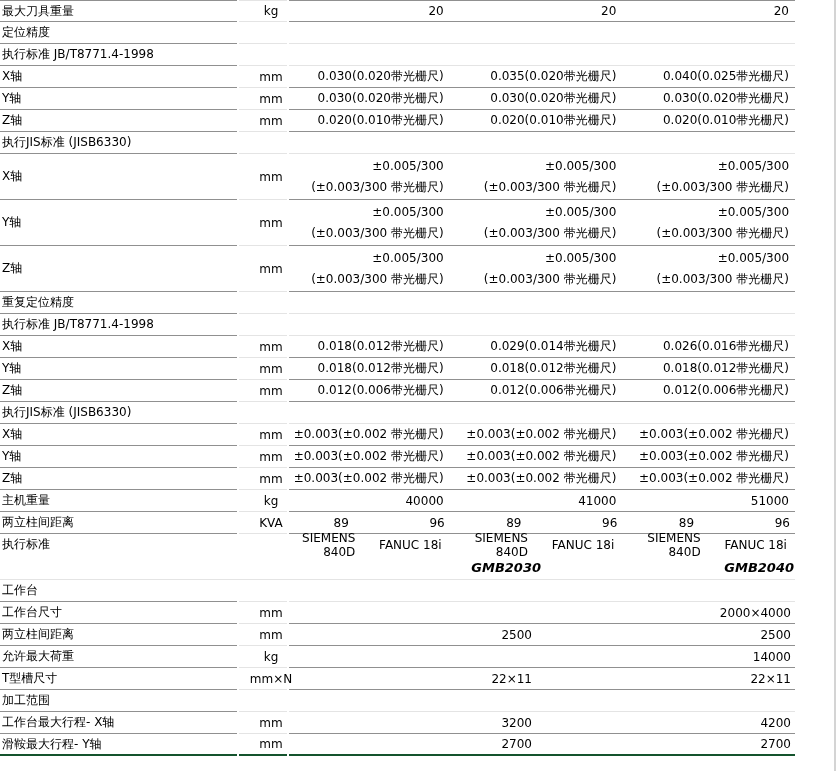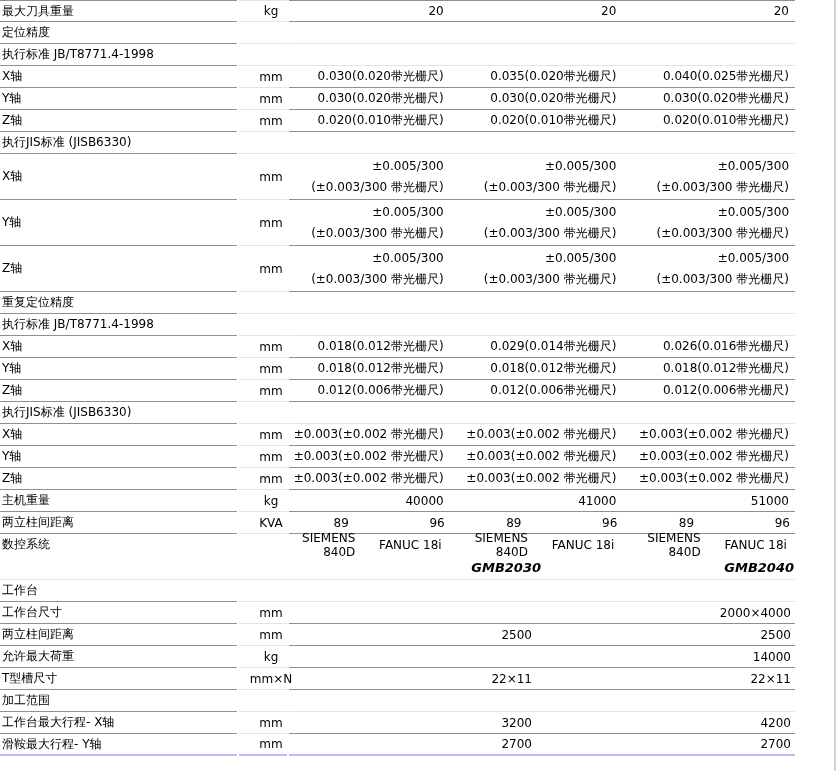--- a/index.html
+++ b/index.html
@@ -20,21 +20,21 @@
   .vcell .ln { line-height:21px; }
   .pr24 { padding-right:24px; }
   .pr8  { padding-right:8px; }
   .pr5  { padding-right:5px; }
   .pr4  { padding-right:4px; }
   .b-dark  { border-bottom:1px solid #909090; }
   .b-light { border-bottom:1px solid #e4e4e4; }
   .b-none  { border-bottom:1px solid transparent; }
   .t-dark  { border-top:1px solid #909090; }
   .t-light { border-top:1px solid #e4e4e4; }
-  .b-strip { border-bottom:2px solid #c4b5fd; }
+  .b-strip { border-bottom:2px solid #14532d; }
   .gmb-row { display:flex; height:24px; border-bottom:1px solid #e4e4e4; }
   .gmb-left { width:289px; }
   .gmb-cell { width:253px; display:flex; align-items:center; justify-content:flex-end;
               padding-right:1px; font-weight:bold; font-style:italic; font-size:13px; }
   .right-edge-line { position:absolute; left:834px; top:0; width:2px; height:771px; background:#d4d4d4; }
 </style>
 </head>
 <body>
 
 <div class="spec-table">
@@ -270,21 +270,21 @@
         <div class="vals b-dark">
           <div class="vcell pr24">89</div>
           <div class="vcell pr5">96</div>
           <div class="vcell pr24">89</div>
           <div class="vcell pr5">96</div>
           <div class="vcell pr24">89</div>
           <div class="vcell pr5">96</div>
         </div>
       </div>
       <div class="row">
-        <div class="c lab b-none">数控系统</div>
+        <div class="c lab b-none">执行标准</div>
         <div class="sp"></div>
         <div class="c unit b-none"></div>
         <div class="sp"></div>
         <div class="vals b-none">
           <div class="vcell pr8">SIEMENS 840D</div>
           <div class="vcell pr8">FANUC 18i</div>
           <div class="vcell pr8">SIEMENS 840D</div>
           <div class="vcell pr8">FANUC 18i</div>
           <div class="vcell pr8">SIEMENS 840D</div>
           <div class="vcell pr8">FANUC 18i</div>

